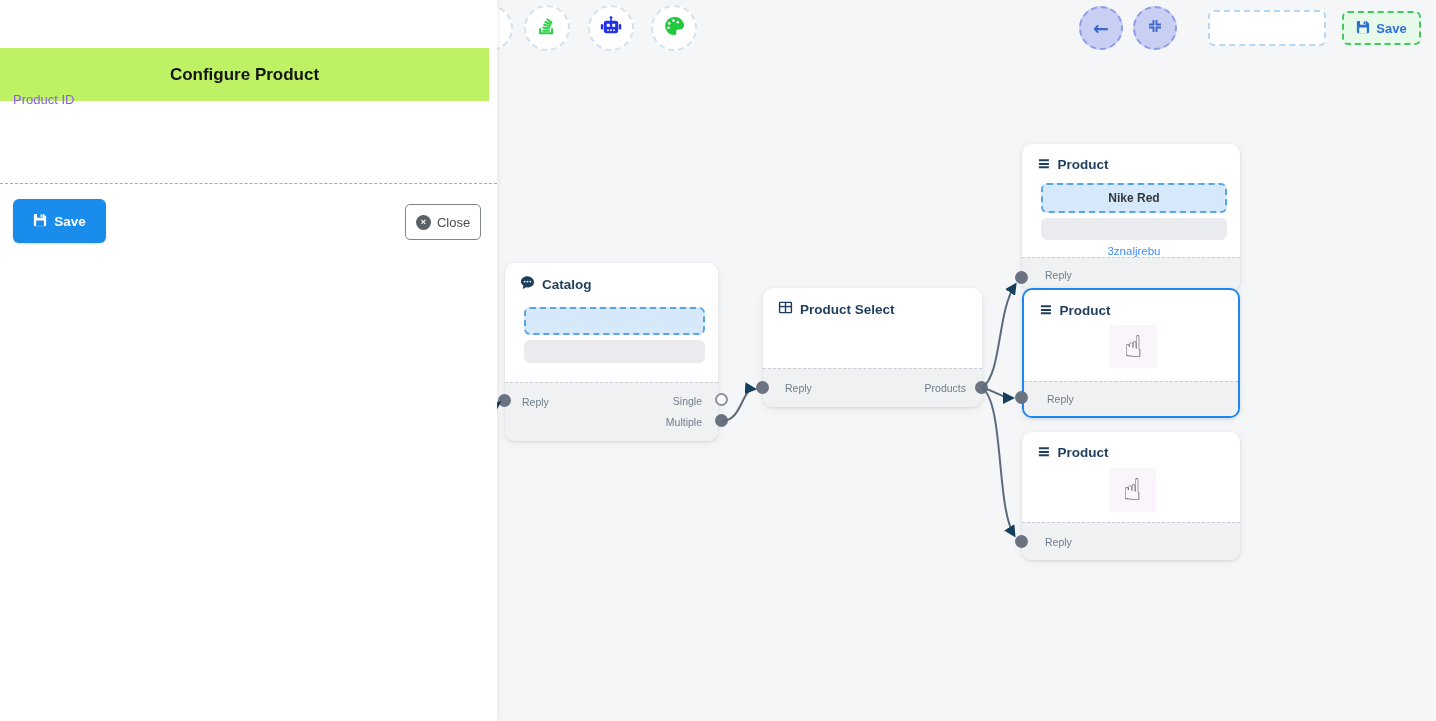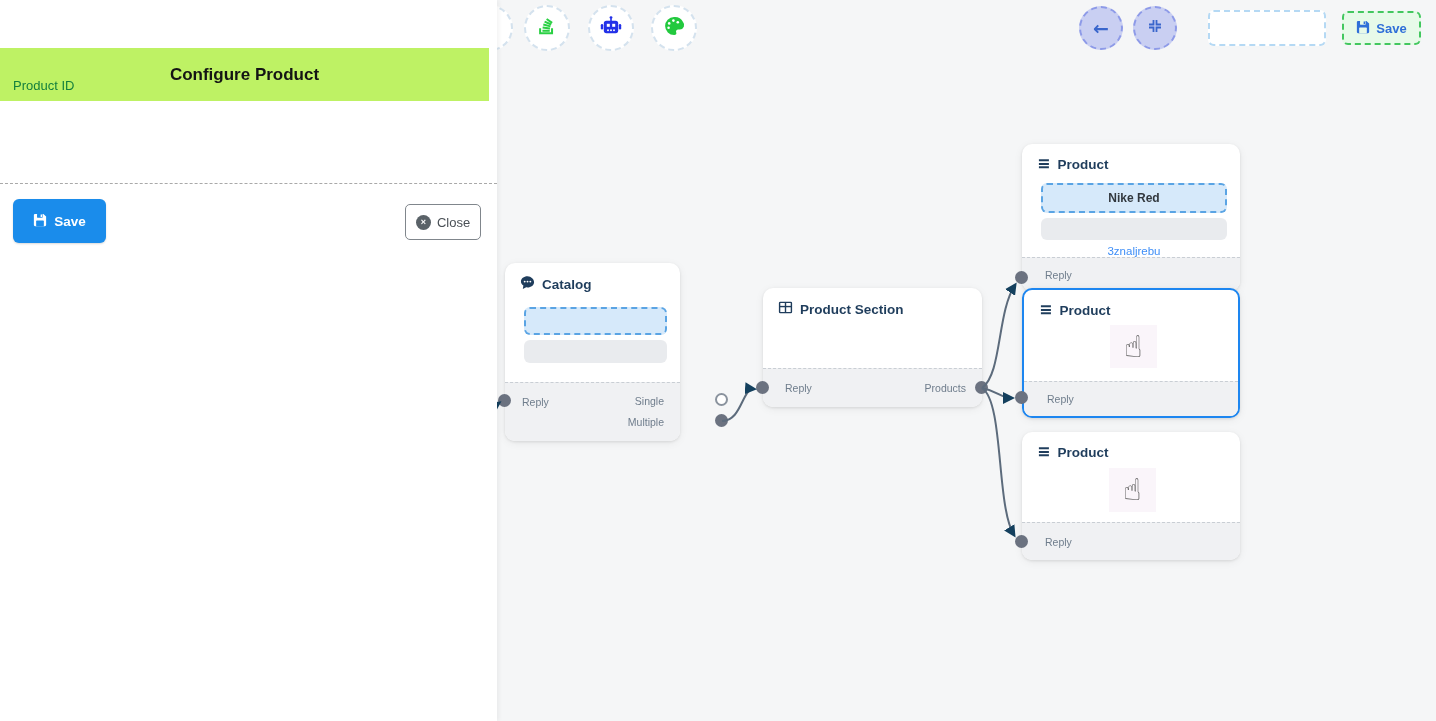--- a/index.html
+++ b/index.html
@@ -20,21 +20,21 @@
     background:#e7fae9; border:2px dashed #43c75f; border-radius:6px; display:flex;
     align-items:center; justify-content:center; gap:6px; z-index:5; cursor:pointer;
     color:#2f6fd8; font-size:13px; font-weight:bold; }
 
   
   #panel { position:absolute; left:0; top:0; width:497px; height:721px; background:#fff;
     z-index:50; box-shadow:2px 0 4px rgba(0,0,0,.05); }
   .panel-header { position:absolute; left:0; top:0; width:489px; height:53px;
     background:#bef264; display:flex; align-items:center; justify-content:center;
     font-size:17px; font-weight:bold; color:#141414;margin-top:48px; }
-  .field-label { position:absolute; left:13px; top:78px; font-size:13px; color:#15803d; }
+  .field-label { position:absolute; left:13px; top:92px; font-size:13px; color:#8b5cf6; }
   .select-box { position:absolute; left:13px; top:99px; width:467px; height:42px;
     background:#fff; border:1px solid #cdd4da; border-radius:7px; display:flex;
     align-items:center; cursor:pointer; }
   .select-box .value { margin-left:18px; font-size:12.5px; color:#6a737c; }
   .select-box .caret { position:absolute; right:16px; font-size:9px; color:#777;
     font-family:"DejaVu Sans",sans-serif; }
   .panel-divider { position:absolute; left:0; top:183px; width:497px;
     border-top:1px dashed #a9a9a9; }
   .btn-save-blue { position:absolute; left:13px; top:199px; width:93px; height:44px;
     background:#1a8ceb; border:none; border-radius:6px; color:#fff; font-size:13.5px;
@@ -152,21 +152,21 @@
       <svg width="14" height="14" viewBox="0 0 16 16">
         <path d="M2.3 1h9.6L15 4.1v9.6A1.3 1.3 0 0 1 13.7 15H2.3A1.3 1.3 0 0 1 1 13.7V2.3A1.3 1.3 0 0 1 2.3 1z" fill="#2f6fd8"></path>
         <rect x="4.6" y="1" width="6.4" height="4.4" rx="0.5" fill="#e7fae9"></rect>
         <rect x="8.7" y="1.7" width="1.7" height="3" fill="#2f6fd8"></rect>
         <rect x="3.6" y="8.6" width="8.8" height="6.4" rx="0.8" fill="#e7fae9"></rect>
       </svg>
     </span>
     <span>Save</span>
   </button>
 
-  <div class="node" style="left:505px; top:263px; width:175px; height:178px;">
+  <div class="node" style="left:505px; top:263px; width:213px; height:178px;">
     <div class="node-header">
       <span>
         <svg width="15" height="15" viewBox="0 0 16 16">
           <path d="M8 1.2C4.1 1.2 1 3.7 1 6.8c0 1.8 1 3.4 2.6 4.4L3 14.8l3.6-1.7c.5.1.9.1 1.4.1 3.9 0 7-2.5 7-5.6S11.9 1.2 8 1.2z" fill="#1f3d5c"></path>
           <circle cx="5" cy="7" r="1" fill="#fff"></circle>
             <circle cx="8" cy="7" r="1" fill="#fff"></circle>
             <circle cx="11" cy="7" r="1" fill="#fff"></circle>
         </svg>
       </span>
       <span>Catalog</span>
@@ -184,21 +184,21 @@
     <div class="node-header">
       <span>
         <svg width="15" height="15" viewBox="0 0 16 16">
           <g fill="none" stroke="#1f3d5c" stroke-width="1.5">
             <rect x="1.7" y="2.5" width="12.6" height="11" rx="0.8"></rect>
             <line x1="1.7" y1="7" x2="14.3" y2="7"></line>
             <line x1="8" y1="2.5" x2="8" y2="13.5"></line>
           </g>
         </svg>
       </span>
-      <span>Product Section</span>
+      <span>Product Select</span>
     </div>
     <div class="node-footer" style="top:80px;">
       <span class="port-label" style="left:16px; top:13px;">Reply</span>
       <span class="port-label" style="right:16px; top:13px;">Products</span>
     </div>
   </div>
 
   <div class="node" style="left:1022px; top:144px; width:218px; height:147px;">
     <div class="node-header">
       <span class="hamburger">≡</span>

